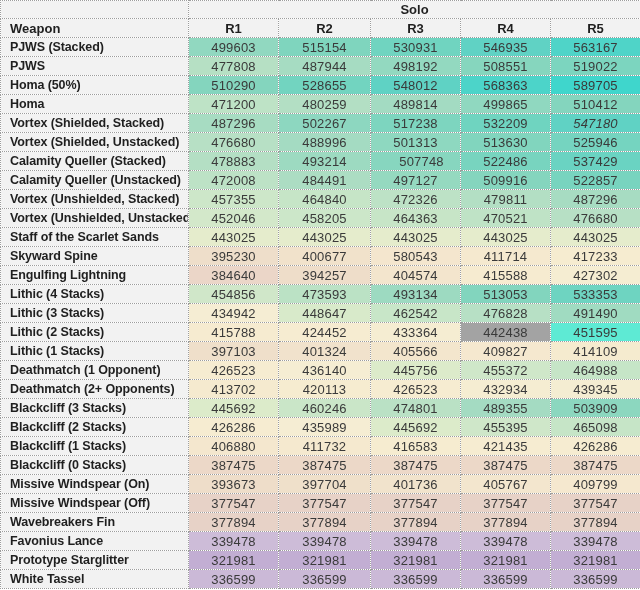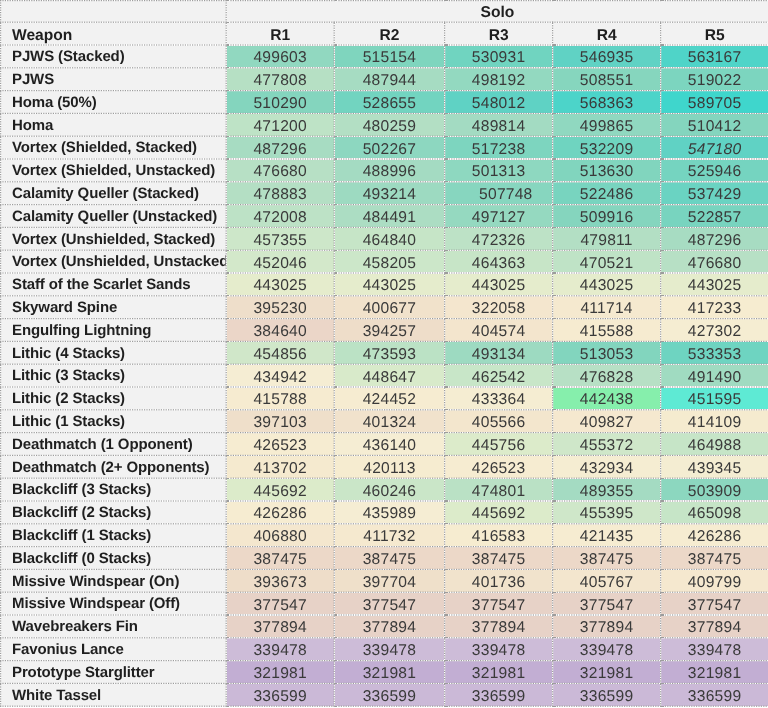--- a/index.html
+++ b/index.html
@@ -163,21 +163,21 @@
         <td class="value-cell" style="background: rgb(229, 236, 204);">443025</td>
         <td class="value-cell" style="background: rgb(229, 236, 204);">443025</td>
         <td class="value-cell" style="background: rgb(229, 236, 204);">443025</td>
         <td class="value-cell" style="background: rgb(229, 236, 204);">443025</td>
         <td class="value-cell" style="background: rgb(229, 236, 204);">443025</td>
       </tr>
       <tr>
         <th class="weapon-cell">Skyward Spine</th>
         <td class="value-cell" style="background: rgb(238, 222, 202);">395230</td>
         <td class="value-cell" style="background: rgb(241, 226, 203);">400677</td>
-        <td class="value-cell" style="background: rgb(244, 230, 206);">322058</td>
+        <td class="value-cell" style="background: rgb(244, 230, 206);">580543</td>
         <td class="value-cell" style="background: rgb(245, 233, 207);">411714</td>
         <td class="value-cell" style="background: rgb(246, 236, 208);">417233</td>
       </tr>
       <tr>
         <th class="weapon-cell">Engulfing Lightning</th>
         <td class="value-cell" style="background: rgb(235, 214, 200);">384640</td>
         <td class="value-cell" style="background: rgb(238, 221, 201);">394257</td>
         <td class="value-cell" style="background: rgb(243, 229, 205);">404574</td>
         <td class="value-cell" style="background: rgb(246, 235, 208);">415588</td>
         <td class="value-cell" style="background: rgb(245, 237, 210);">427302</td>
@@ -196,21 +196,21 @@
         <td class="value-cell" style="background: rgb(216, 234, 202);">448647</td>
         <td class="value-cell" style="background: rgb(200, 230, 200);">462542</td>
         <td class="value-cell" style="background: rgb(183, 224, 197);">476828</td>
         <td class="value-cell" style="background: rgb(160, 219, 193);">491490</td>
       </tr>
       <tr>
         <th class="weapon-cell">Lithic (2 Stacks)</th>
         <td class="value-cell" style="background: rgb(246, 235, 208);">415788</td>
         <td class="value-cell" style="background: rgb(246, 236, 209);">424452</td>
         <td class="value-cell" style="background: rgb(245, 237, 210);">433364</td>
-        <td class="value-cell" style="background: #86efac;">442438</td>
+        <td class="value-cell" style="background: #a3a3a3;">442438</td>
         <td class="value-cell" style="background: #5eead4;">451595</td>
       </tr>
       <tr>
         <th class="weapon-cell">Lithic (1 Stacks)</th>
         <td class="value-cell" style="background: rgb(239, 223, 202);">397103</td>
         <td class="value-cell" style="background: rgb(241, 226, 204);">401324</td>
         <td class="value-cell" style="background: rgb(243, 230, 205);">405566</td>
         <td class="value-cell" style="background: rgb(245, 232, 207);">409827</td>
         <td class="value-cell" style="background: rgb(245, 235, 207);">414109</td>
       </tr>

